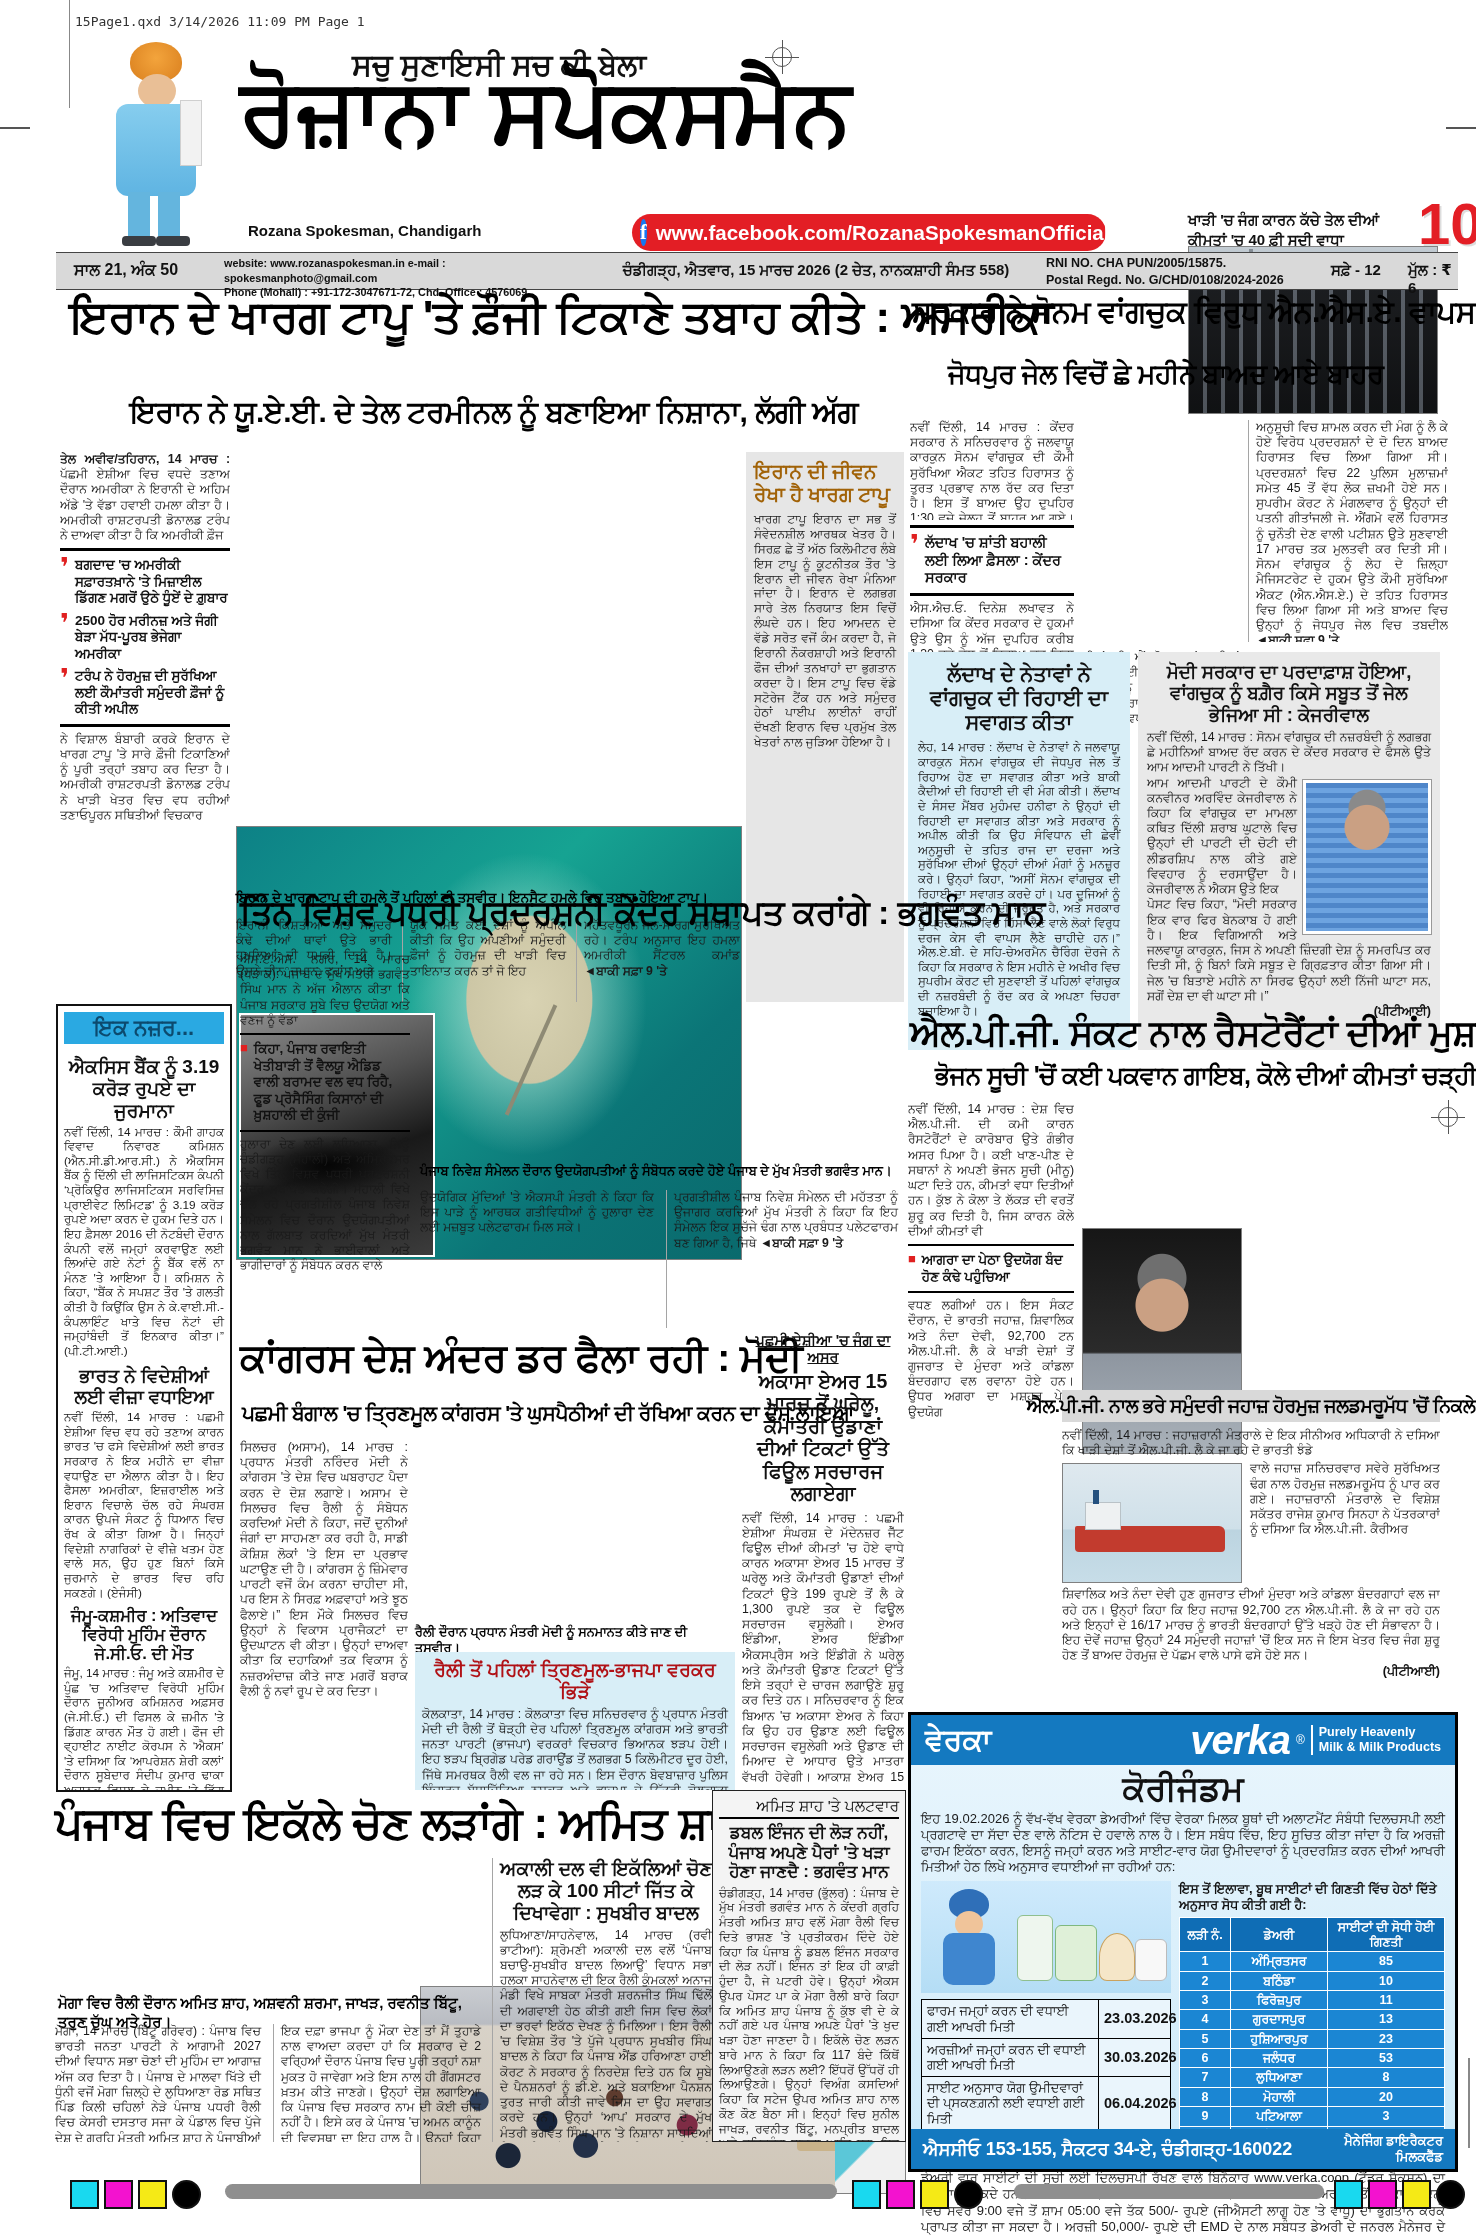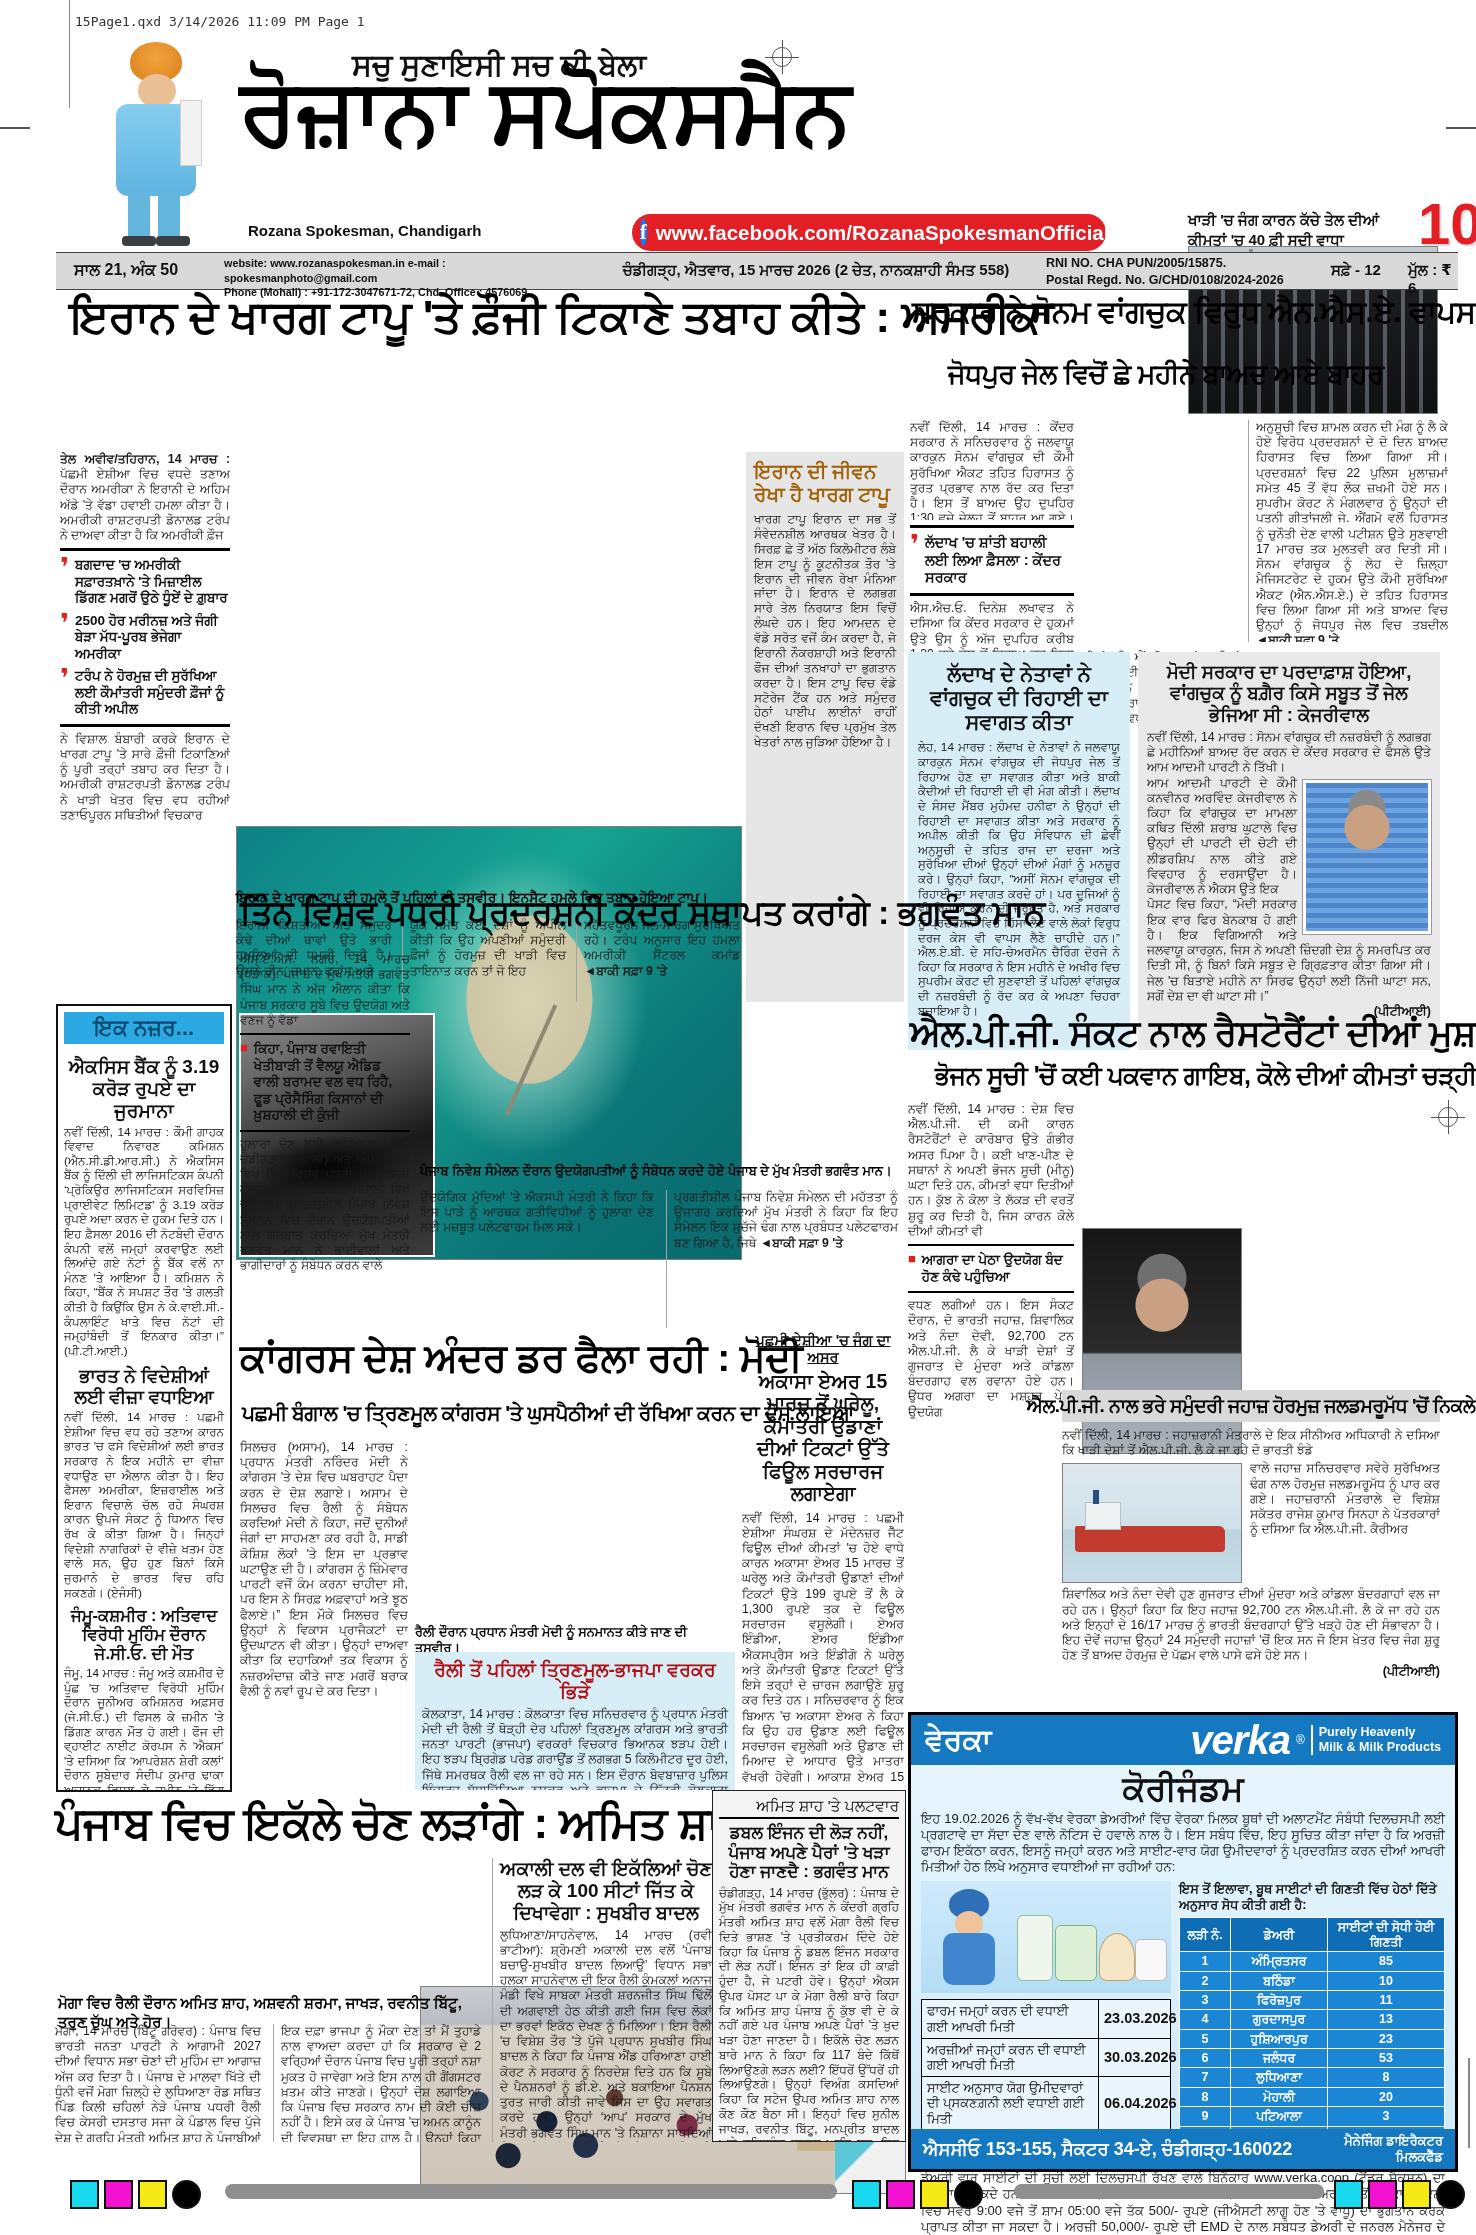--- a/index.html
+++ b/index.html
@@ -91,20 +91,21 @@
     <div class="abs" style="left:545px;top:8px;width:430px;text-align:center;font-size:15px;font-weight:800">ਚੰਡੀਗੜ੍ਹ, ਐਤਵਾਰ, 15 ਮਾਰਚ 2026 (2 ਚੇਤ, ਨਾਨਕਸ਼ਾਹੀ ਸੰਮਤ 558)</div>
     <div class="abs" style="left:990px;top:2px;width:260px;font-size:12.5px;font-weight:800;line-height:1.35">
       <div>RNI NO. CHA PUN/2005/15875.</div>
       <div>Postal Regd. No. G/CHD/0108/2024-2026</div>
     </div>
     <div class="abs" style="left:1275px;top:8px;font-size:15px;font-weight:800">ਸਫ਼ੇ - 12</div>
     <div class="abs" style="left:1352px;top:8px;font-size:15px;font-weight:800">ਮੁੱਲ : ₹ 6</div>
   </div>
 
   <div class="abs hl" style="left:70px;top:294px;width:840px;font-size:45px;white-space:nowrap">ਇਰਾਨ ਦੇ ਖਾਰਗ ਟਾਪੂ 'ਤੇ ਫ਼ੌਜੀ ਟਿਕਾਣੇ ਤਬਾਹ ਕੀਤੇ : ਅਮਰੀਕਾ</div>
+  <div class="abs hl" style="left:130px;top:396px;width:760px;font-size:30px;white-space:nowrap;font-weight:800">ਇਰਾਨ ਨੇ ਯੂ.ਏ.ਈ. ਦੇ ਤੇਲ ਟਰਮੀਨਲ ਨੂੰ ਬਣਾਇਆ ਨਿਸ਼ਾਨਾ, ਲੱਗੀ ਅੱਗ</div>
 
   <div class="abs" style="left:60px;top:452px;width:170px;height:548px;overflow:hidden">
     <div class="body"><span class="dl">ਤੇਲ ਅਵੀਵ/ਤਹਿਰਾਨ, 14 ਮਾਰਚ :</span>
       <span>ਪੱਛਮੀ ਏਸ਼ੀਆ ਵਿਚ ਵਧਦੇ ਤਣਾਅ ਦੌਰਾਨ ਅਮਰੀਕਾ ਨੇ ਇਰਾਨੀ ਦੇ ਅਹਿਮ ਅੱਡੇ 'ਤੇ ਵੱਡਾ ਹਵਾਈ ਹਮਲਾ ਕੀਤਾ ਹੈ। ਅਮਰੀਕੀ ਰਾਸ਼ਟਰਪਤੀ ਡੋਨਾਲਡ ਟਰੰਪ ਨੇ ਦਾਅਵਾ ਕੀਤਾ ਹੈ ਕਿ ਅਮਰੀਕੀ ਫ਼ੌਜ</span></div>
     <div class="rule"></div>
     <div class="bq">
         <span class="q">❜</span>
         <span>ਬਗਦਾਦ 'ਚ ਅਮਰੀਕੀ ਸਫ਼ਾਰਤਖ਼ਾਨੇ 'ਤੇ ਮਿਜ਼ਾਈਲ ਡਿੱਗਣ ਮਗਰੋਂ ਉਠੇ ਧੂੰਏਂ ਦੇ ਗ਼ੁਬਾਰ</span>
       </div>
     <div class="bq">

